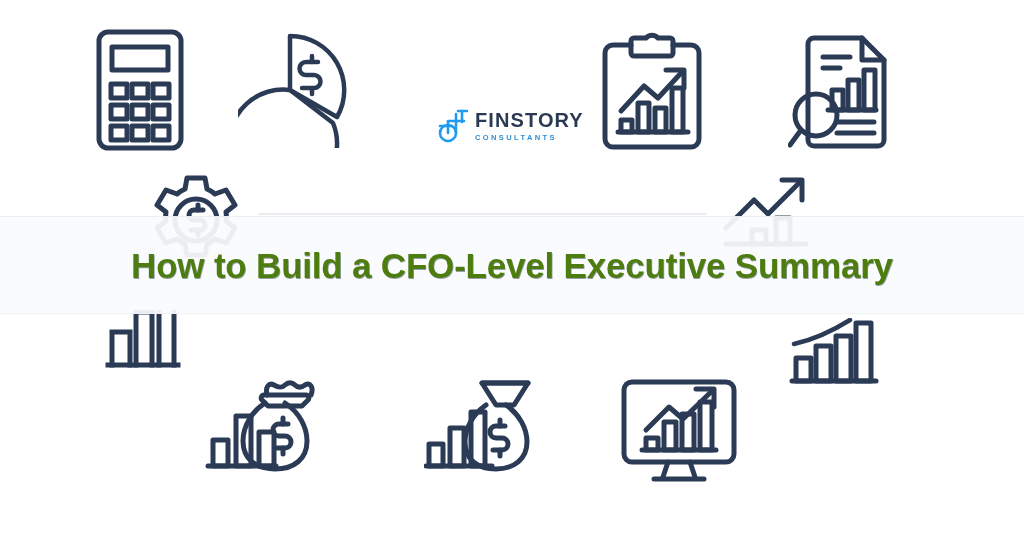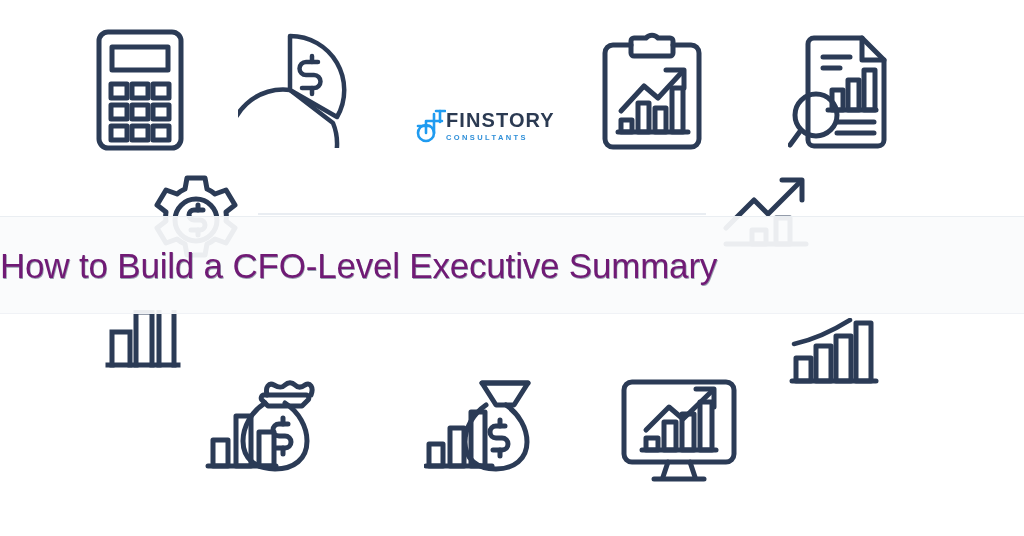--- a/index.html
+++ b/index.html
@@ -61,41 +61,42 @@
   .title-band::after {
     content: "";
     position: absolute;
     left: 0; bottom: 0; right: 0;
     height: 1px;
     background: rgba(238, 241, 245, 0.9);
   }
   .page-title {
     margin: 0;
     width: 100%;
-    text-align: left;
-    font-family: "Liberation Sans", sans-serif;
-    font-weight: normal;
+    text-align: center;
+    font-family: "Liberation Sans", sans-serif;
+    font-weight: bold;
     font-size: 35px;
     line-height: 43px;
     letter-spacing: -0.2px;
-    color: #701a75;
+    color: #4d7c0f;
     text-shadow: 0.6px 0.6px 0 rgba(29,47,77,0.45);
     position: relative;
     z-index: 2;
   }
 
   
   .logo {
     position: absolute;
-    left: 416px;
+    left: 438px;
     top: 100px;
     width: 130px;
     height: 52px;
     display: flex;
     align-items: center;
+    gap: 7px;
   }
   .logo-mark {
     width: 30px;
     height: 36px;
     flex: 0 0 auto;
   }
   .logo-text {
     display: flex;
     flex-direction: column;
     justify-content: center;

